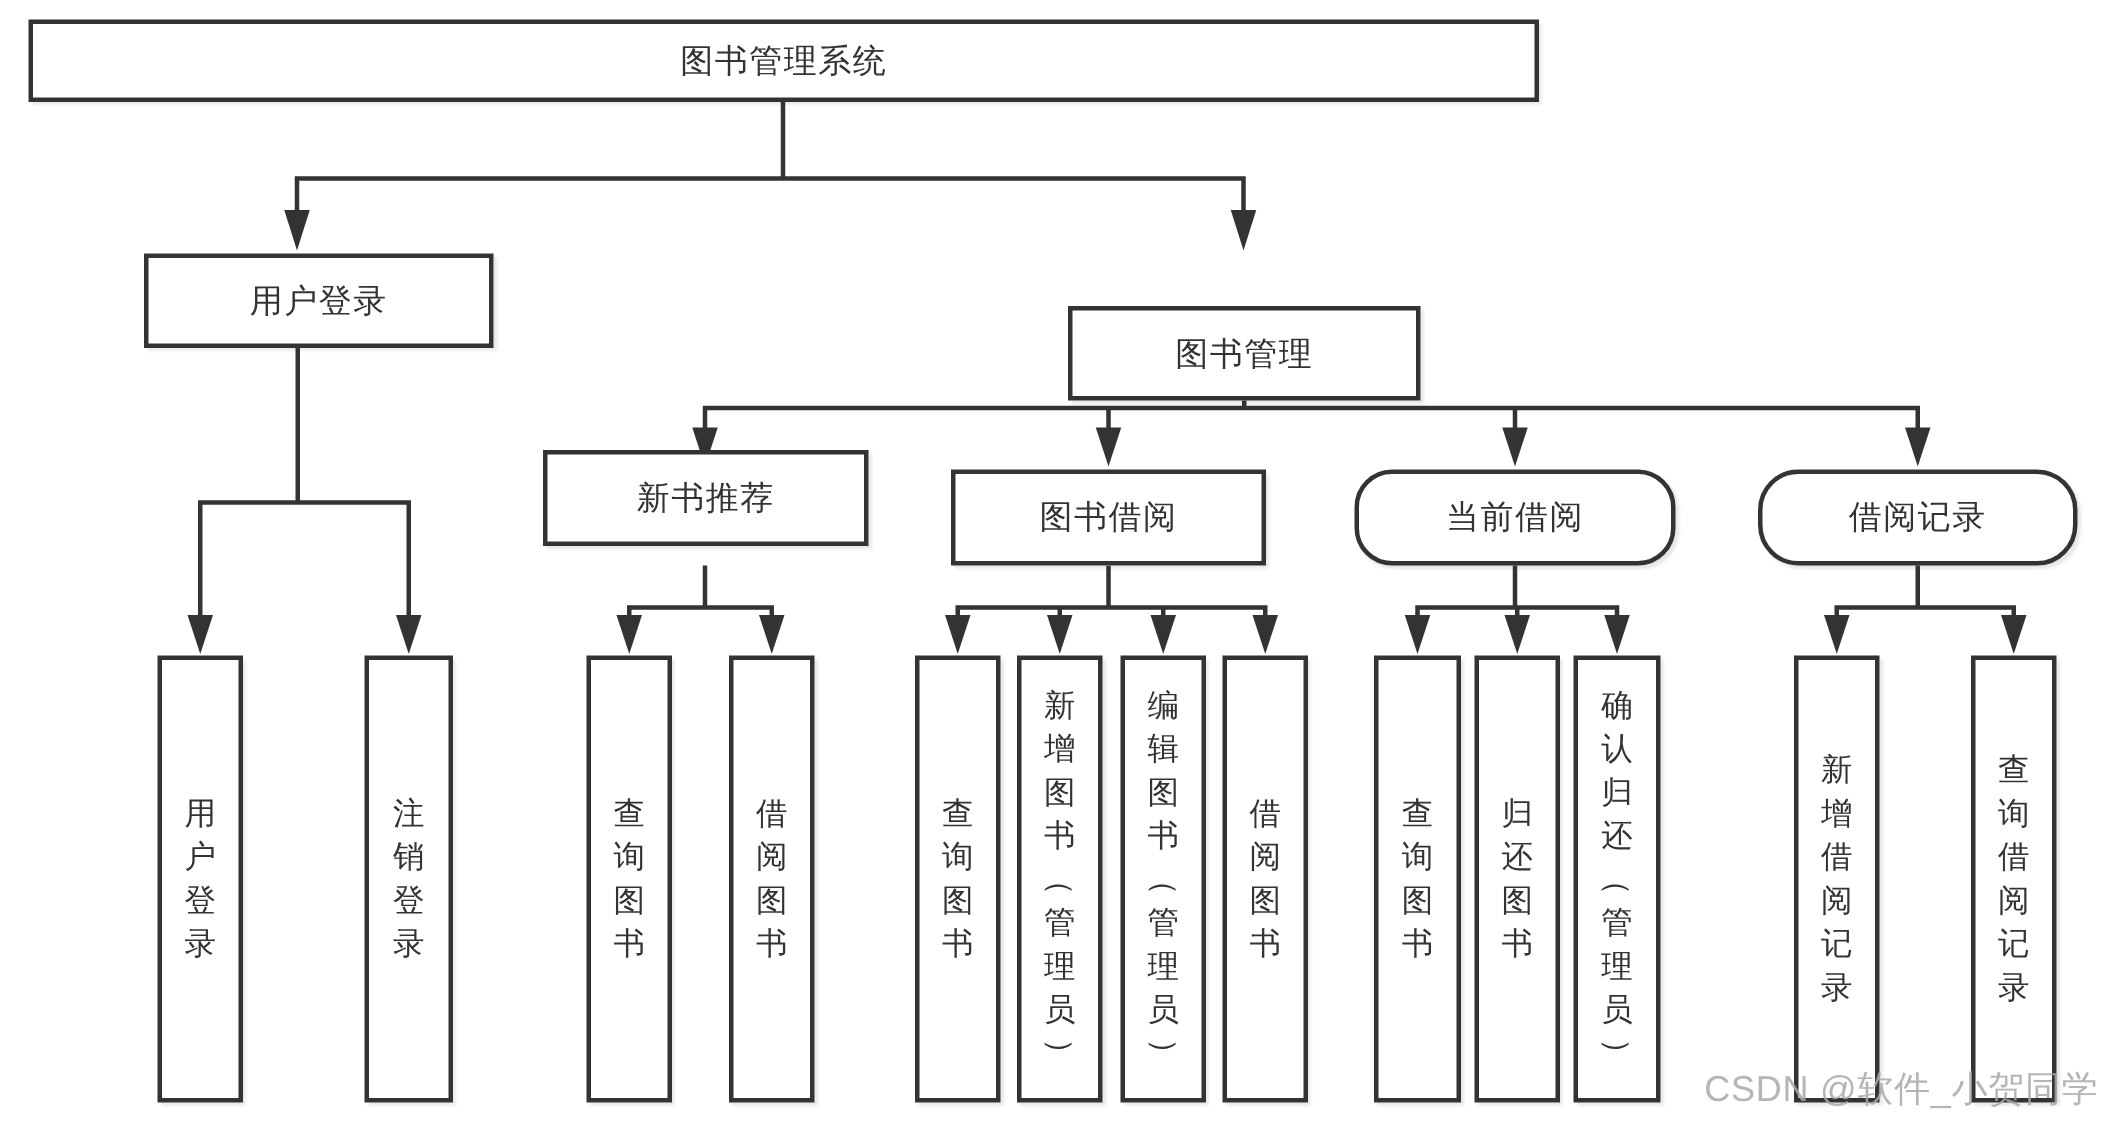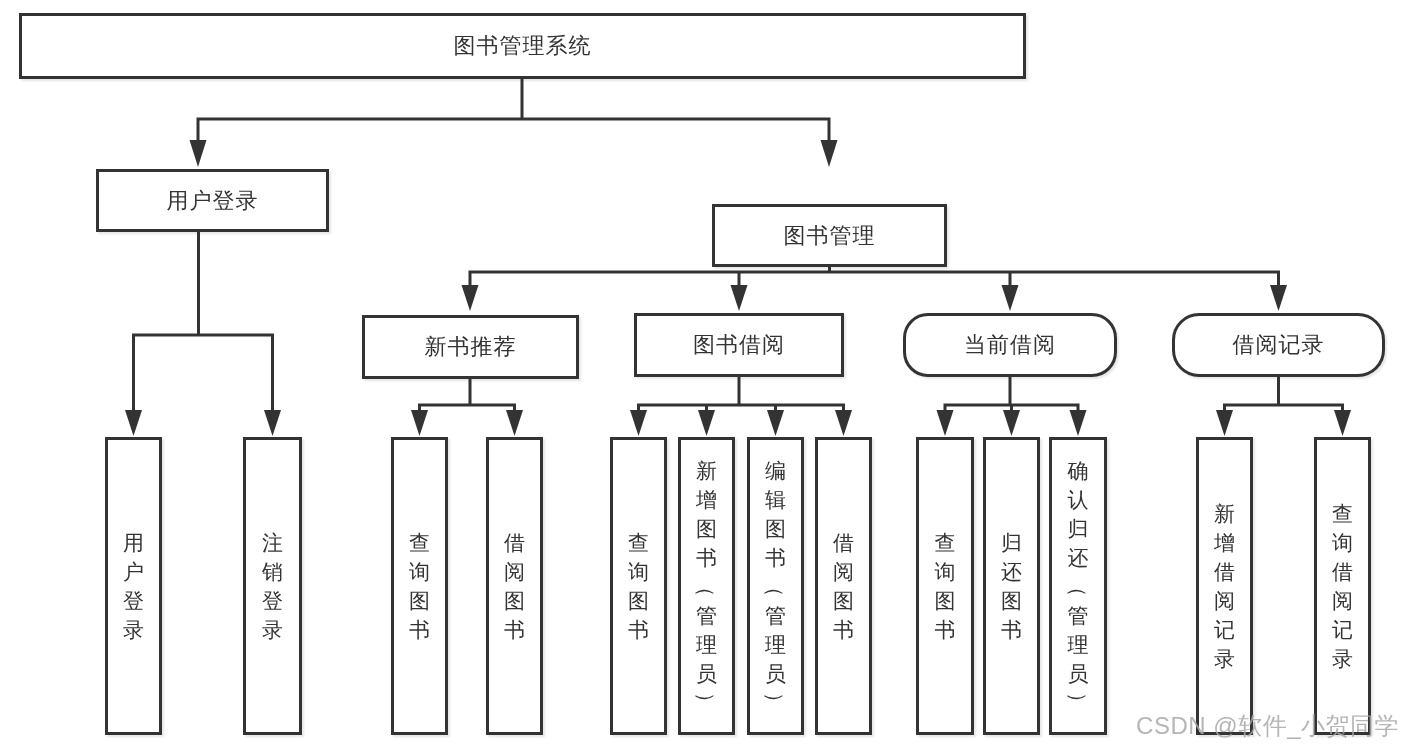--- a/index.html
+++ b/index.html
@@ -42,26 +42,26 @@
   .vchar {
     display: block;
     height: 29px;
     line-height: 29px;
     width: 100%;
     text-align: center;
     font-size: 21px;
   }
   .vchar.rot { transform: rotate(90deg); }
   
-  .n-root  { left: 19px;  top: 13px;  width: 1007px; height: 66px; }
+  .n-root  { left: 19px;  top: 13px;  width: 1007px; height: 55px; }
   
   .n-l2-0  { left: 96px;  top: 169px; width: 233px;  height: 63px; }
   .n-l2-1  { left: 712px; top: 169px; width: 235px;  height: 63px; margin-top: 35px; }
   
-  .n-l3-0  { left: 362px;  top: 315px; width: 217px; height: 64px; }
+  .n-l3-0  { left: 362px;  top: 300px; width: 217px; height: 64px; }
   .n-l3-1  { left: 634px;  top: 313px; width: 210px; height: 64px; }
   .n-l3-2  { left: 903px;  top: 313px; width: 214px; height: 64px; border-radius: 25px; }
   .n-l3-3  { left: 1172px; top: 313px; width: 213px; height: 64px; border-radius: 27px; }
   
   .leaf    { top: 437px; height: 298px; }
   .n-lf-0  { left: 105px;  width: 57px; }
   .n-lf-1  { left: 243px;  width: 59px; }
   .n-lf-2  { left: 391px;  width: 57px; }
   .n-lf-3  { left: 486px;  width: 57px; }
   .n-lf-4  { left: 610px;  width: 57px; }

